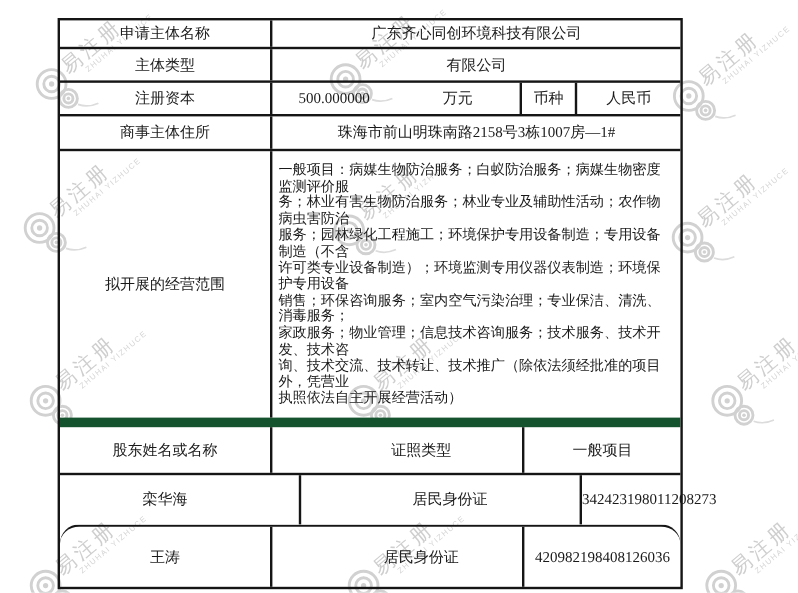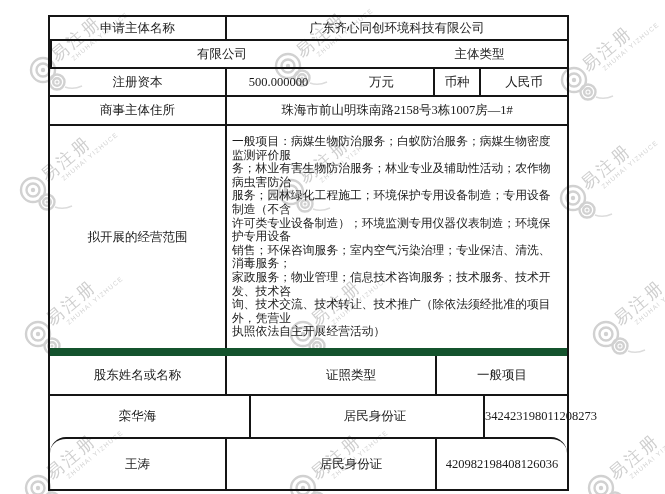--- a/index.html
+++ b/index.html
@@ -266,22 +266,22 @@
   </div>
 
 <div class="doc-table">
 
   <div class="t-row first r1">
     <div class="c first label">申请主体名称</div>
     <div class="c grow">广东齐心同创环境科技有限公司</div>
   </div>
 
   <div class="t-row r2">
+    <div class="c first label">主体类型</div>
     <div class="c grow">有限公司</div>
-    <div class="c first label">主体类型</div>
   </div>
 
   <div class="t-row r3">
     <div class="c first label">注册资本</div>
     <div class="c amount-cell">
       <span class="half">500.000000</span>
       <span class="half">万元</span>
     </div>
     <div class="c currency-label-cell">币种</div>
     <div class="c grow">人民币</div>

